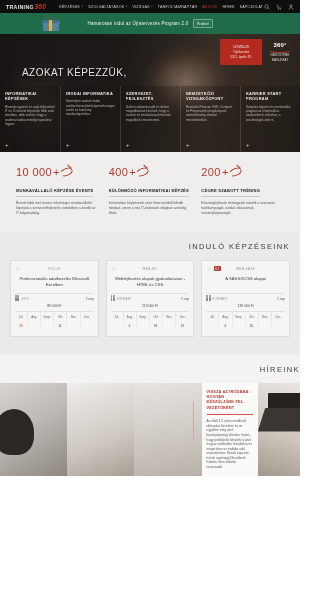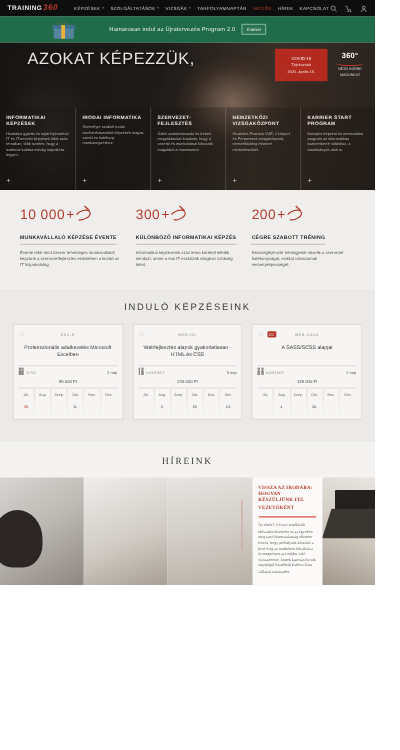--- a/index.html
+++ b/index.html
@@ -71,22 +71,22 @@
   .hero-photo {
     position: absolute; inset: 0;
     background:
       radial-gradient(ellipse 60px 50px at 186px 48px, rgba(224,186,160,.85) 0%, rgba(160,110,85,.25) 55%, transparent 75%),
       radial-gradient(ellipse 40px 60px at 250px 60px, rgba(90,60,45,.6) 0%, transparent 70%),
       radial-gradient(ellipse 55px 70px at 40px 70px, rgba(120,105,92,.35) 0%, transparent 70%),
       linear-gradient(100deg,#211e1c 0%,#2b2724 40%,#584a3c 68%,#3c332c 100%);
   }
   .hero-dim { position: absolute; inset: 0; background: rgba(12,10,9,.42); }
   .hero-head {
-    position: absolute; left: 22px; top: 6px; z-index: 5;
-    color: #e7e5e2; font-size: 13px; line-height: 13.5px;
+    position: absolute; left: 22px; top: 32px; z-index: 5;
+    color: #e7e5e2; font-size: 10px; line-height: 13.5px;
     letter-spacing: .45px; font-weight: 400; text-shadow: 0 1px 2px rgba(0,0,0,.6);
   }
   
   .badge-covid {
     position: absolute; right: 38px; top: 5px; z-index: 8;
     width: 42px; height: 26px; background: #b32a1f;
     display:flex; flex-direction:column; align-items:center; justify-content:center;
     gap:1px; padding: 2px;
   }
   .badge-covid span { font-size: 3.1px; color:#f2dcd9; text-align:center; line-height:4px;}
@@ -150,21 +150,21 @@
   .stat h5 {
     font-size: 4.1px; color: #262626; font-weight: 700;
     letter-spacing: .2px; margin: 5px 0 4px; text-transform: uppercase;
     border-bottom: .5px solid #c9c7c4; padding-bottom: 3px; display:inline-block;
   }
   .stat p { font-size: 3.4px; color: #585654; line-height: 5px; }
 
   
   .courses { background: #ebeae8; padding: 10px 10px 18px; }
   .sec-title {
-    text-align: center; font-size: 7.5px; color: #3c3a38;
+    text-align: right; font-size: 7.5px; color: #3c3a38;
     letter-spacing: 1.4px; margin-bottom: 9px; font-weight: 400;
   }
   .course-grid { display: grid; grid-template-columns: repeat(3,1fr); gap: 7px; }
   .ccard { background: #f6f5f4; border: .5px solid #dedcd9; padding: 4px; }
   .ccard-top { display:flex; align-items:center; gap:2px; position:relative; height:7px;}
   .star { font-size: 6px; color:#c9c6c2; line-height:6px; }
   .newtag {
     font-size:2.8px; background:#b23a2e; color:#fff; padding:.5px 1.5px;
     border-radius:1px; letter-spacing:.2px;
   }
@@ -196,21 +196,21 @@
   .months div:last-child { border-right:none; }
   .days { display:grid; grid-template-columns:repeat(6,1fr); }
   .days div {
     font-size:3px; text-align:center; padding:3px 0 4px; color:#4a4846;
     border-right:.5px solid #f0eeeb; min-height: 10px;
   }
   .days div:last-child { border-right:none; }
   .days div.hl { color:#b23a2e; }
 
   
-  .news { background:#f4f3f1; padding: 10px 0 0; font-family: Liberation Serif, serif; }
+  .news { background:#f4f3f1; padding: 10px 0 0; }
   .news-grid { display:grid; grid-template-columns: 1.25fr 1.25fr 1.25fr 1.05fr .78fr; height: 86px; }
   .nphoto { position:relative; overflow:hidden; }
   .np1 { background: linear-gradient(150deg,#d8d6d3 0%,#bdb9b4 45%,#8e8781 100%); }
   .np1::after{content:'';position:absolute;left:-6px;top:26px;width:40px;height:46px;border-radius:50% 50% 40% 40%;background:#2c2724;}
   .np2 { background: linear-gradient(160deg,#efeeec 0%,#cfc9c2 60%,#a89f95 100%); }
   .np3 { background: linear-gradient(170deg,#e6e4e1 0%,#d2cdc7 50%,#b8b1a8 100%); }
   .np3::after{content:'';position:absolute;right:8px;top:18px;width:1px;height:40px;background:#cfa9a2;}
   .narticle { background:#fbfaf9; padding:6px 5px; }
   .narticle h6 {
     font-size:3.9px; color:#b23a2e; line-height:5.4px; font-weight:700;
@@ -345,21 +345,21 @@
     <div class="big">
       <span>10 000</span>
       <span>+</span>
       <span class="ring"></span>
     </div>
     <h5>MUNKAVÁLLALÓ KÉPZÉSE ÉVENTE</h5>
     <p>Évente több mint tízezer tehetséges munkavállalót képzünk a szervezetfejlesztés érdekében a kezdő av IT folyamatokig.</p>
   </div>
   <div class="stat">
     <div class="big">
-      <span>300</span>
+      <span>400</span>
       <span>+</span>
       <span class="ring"></span>
     </div>
     <h5>KÜLÖNBÖZŐ INFORMATIKAI KÉPZÉS</h5>
     <p>Informatikai képzéseink száz téma köréből lefedik mindazt, amire a mai IT-eszközök világban szükség lehet.</p>
   </div>
   <div class="stat">
     <div class="big">
       <span>200</span>
       <span>+</span>

